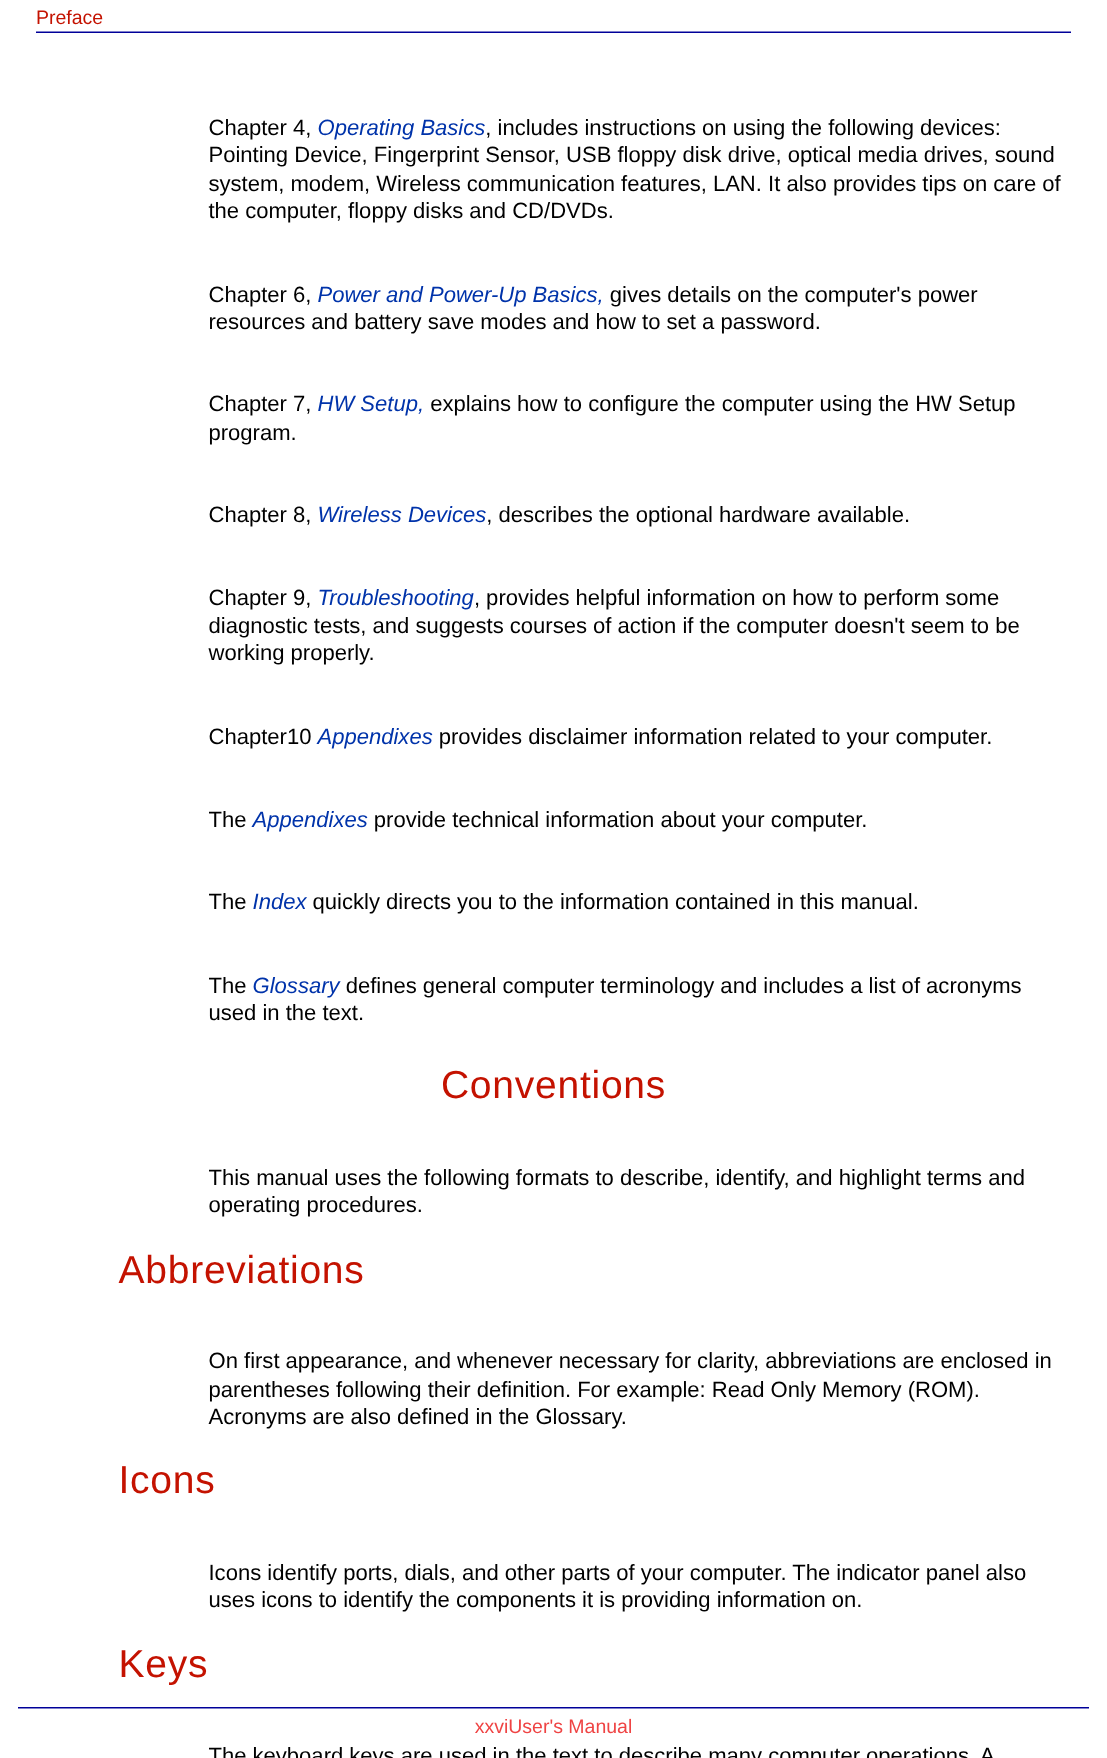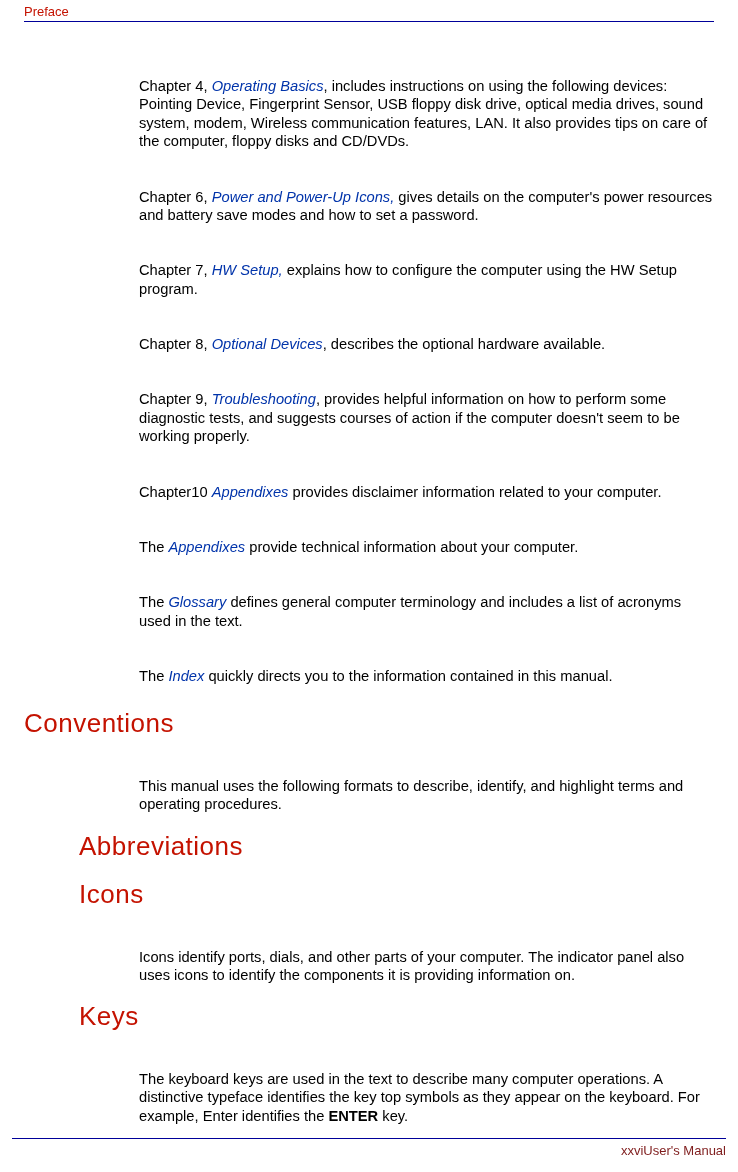--- a/index.html
+++ b/index.html
@@ -43,20 +43,21 @@
   }
   .h1 {
     color: #c41200;
     font-size: 26px;
     font-family: Verdana, Arial, sans-serif;
     margin-left: -115px;
     margin-top: 22px;
     margin-bottom: 16px;
     font-weight: normal;
     letter-spacing: 0.5px;
+    text-align: center;
   }
   .h2 {
     color: #c41200;
     font-size: 26px;
     font-family: Verdana, Arial, sans-serif;
     margin-left: -60px;
     margin-top: 16px;
     margin-bottom: 10px;
     font-weight: normal;
     letter-spacing: 0.5px;
@@ -67,78 +68,79 @@
     left: 12px;
     right: 12px;
   }
   .footer-rule {
     border: none;
     border-top: 1px solid #000099;
     margin-bottom: 4px;
   }
   .footer-row {
     display: flex;
-    justify-content: flex-end;
+    justify-content: center;
     font-size: 13px;
-    color: #7f1d1d;
+    color: #ef4444;
   }
   .bold { font-weight: bold; }
 </style>
 </head>
 <body>
 
 <div class="page">
   <div class="header-section">
     <div class="header-label">Preface</div>
     <hr class="header-rule">
   </div>
 
   <div class="content">
 
     <p class="para">
       <span>Chapter 4, </span><span class="link">Operating Basics</span><span>, includes instructions on using the following devices: Pointing Device, Fingerprint Sensor, USB floppy disk drive, optical media drives, sound system, modem, Wireless communication features, LAN. It also provides tips on care of the computer, floppy disks and CD/DVDs.</span>
     </p>
 
 
     <p class="para">
-      <span>Chapter 6, </span><span class="link">Power and Power-Up Icons,</span><span> gives details on the computer's power resources and battery save modes and how to set a password.</span>
+      <span>Chapter 6, </span><span class="link">Power and Power-Up Basics,</span><span> gives details on the computer's power resources and battery save modes and how to set a password.</span>
     </p>
 
     <p class="para">
       <span>Chapter 7, </span><span class="link">HW Setup,</span><span> explains how to configure the computer using the HW Setup program.</span>
     </p>
 
     <p class="para">
-      <span>Chapter 8, </span><span class="link">Optional Devices</span><span>, describes the optional hardware available.</span>
+      <span>Chapter 8, </span><span class="link">Wireless Devices</span><span>, describes the optional hardware available.</span>
     </p>
 
     <p class="para">
       <span>Chapter 9, </span><span class="link">Troubleshooting</span><span>, provides helpful information on how to perform some diagnostic tests, and suggests courses of action if the computer doesn't seem to be working properly.</span>
     </p>
 
     <p class="para">
       <span>Chapter10 </span><span class="link">Appendixes</span><span> provides disclaimer information related to your computer.</span>
     </p>
 
     <p class="para">
       <span>The </span><span class="link">Appendixes</span><span> provide technical information about your computer.</span>
     </p>
 
     <p class="para">
-      <span>The </span><span class="link">Glossary</span><span> defines general computer terminology and includes a list of acronyms used in the text.</span>
+      <span>The </span><span class="link">Index</span><span> quickly directs you to the information contained in this manual.</span>
     </p>
 
     <p class="para">
-      <span>The </span><span class="link">Index</span><span> quickly directs you to the information contained in this manual.</span>
+      <span>The </span><span class="link">Glossary</span><span> defines general computer terminology and includes a list of acronyms used in the text.</span>
     </p>
 
     <h1 class="h1">Conventions</h1>
     <p class="para">This manual uses the following formats to describe, identify, and highlight terms and operating procedures.</p>
 
     <h2 class="h2">Abbreviations</h2>
+    <p class="para">On first appearance, and whenever necessary for clarity, abbreviations are enclosed in parentheses following their definition. For example: Read Only Memory (ROM). Acronyms are also defined in the Glossary.</p>
 
     <h2 class="h2">Icons</h2>
     <p class="para">Icons identify ports, dials, and other parts of your computer. The indicator panel also uses icons to identify the components it is providing information on.</p>
 
     <h2 class="h2">Keys</h2>
     <p class="para">
       <span>The keyboard keys are used in the text to describe many computer operations. A distinctive typeface identifies the key top symbols as they appear on the keyboard. For example, Enter identifies the </span><span class="bold">ENTER</span><span> key.</span>
     </p>
 
   </div>

